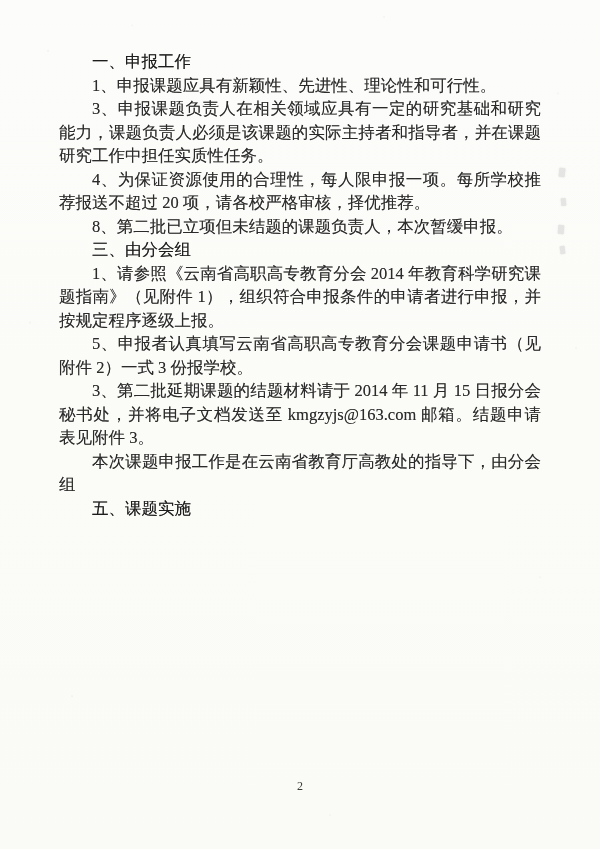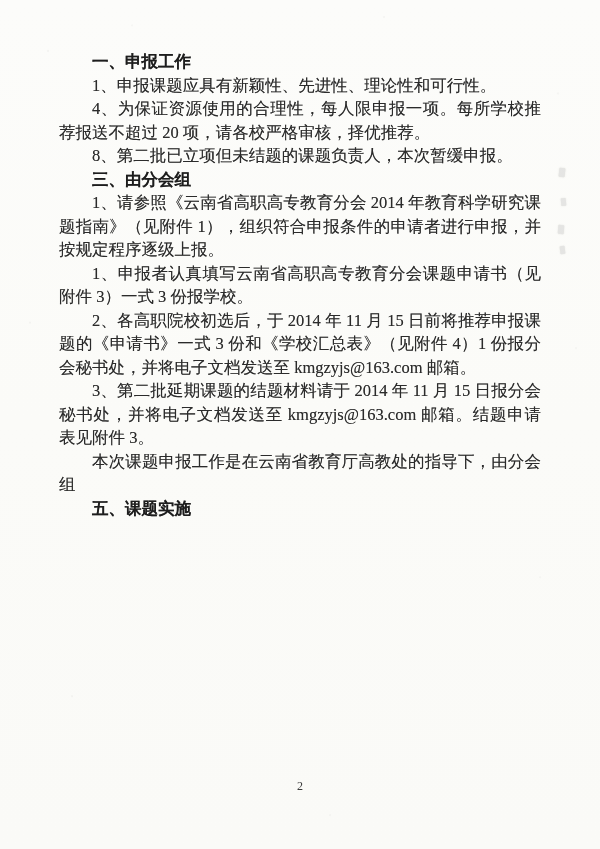--- a/index.html
+++ b/index.html
@@ -40,21 +40,21 @@
     text-align: justify;
   }
 
   .doc-body .para {
     margin: 0;
     text-indent: 2em;
     text-shadow: 0 0 0.4px rgba(20,20,20,0.45);
   }
 
   .doc-body .heading {
-    font-weight: 700;
+    font-weight: 400;
     color: #1d1d1d;
     text-shadow: 0 0 0.5px rgba(0,0,0,0.55);
   }
 
   .page-number {
     position: absolute;
     top: 779px;
     left: 0;
     width: 600px;
     text-align: center;
@@ -78,26 +78,26 @@
         box-shadow: 0 0 1.5px rgba(130,130,125,0.2); transform: rotate(-7deg); }
 </style>
 </head>
 <body>
 
 <div class="page">
 
   <div class="doc-body">
       <p class="para heading">一、申报工作</p>
       <p class="para">1、申报课题应具有新颖性、先进性、理论性和可行性。</p>
+      <p class="para">3、申报课题负责人在相关领域应具有一定的研究基础和研究能力，课题负责人必须是该课题的实际主持者和指导者，并在课题研究工作中担任实质性任务。</p>
       <p class="para">4、为保证资源使用的合理性，每人限申报一项。每所学校推荐报送不超过 20 项，请各校严格审核，择优推荐。</p>
       <p class="para">8、第二批已立项但未结题的课题负责人，本次暂缓申报。</p>
       <p class="para heading">三、由分会组</p>
       <p class="para">1、请参照《云南省高职高专教育分会 2014 年教育科学研究课题指南》（见附件 1），组织符合申报条件的申请者进行申报，并按规定程序逐级上报。</p>
-      <p class="para">1、申报者认真填写云南省高职高专教育分会课题申请书（见附件 3）一式 3 份报学校。</p>
-      <p class="para">2、各高职院校初选后，于 2014 年 11 月 15 日前将推荐申报课题的《申请书》一式 3 份和《学校汇总表》（见附件 4）1 份报分会秘书处，并将电子文档发送至 kmgzyjs@163.com 邮箱。</p>
+      <p class="para">5、申报者认真填写云南省高职高专教育分会课题申请书（见附件 2）一式 3 份报学校。</p>
       <p class="para">3、第二批延期课题的结题材料请于 2014 年 11 月 15 日报分会秘书处，并将电子文档发送至 kmgzyjs@163.com 邮箱。结题申请表见附件 3。</p>
       <p class="para">本次课题申报工作是在云南省教育厅高教处的指导下，由分会组</p>
       <p class="para heading">五、课题实施</p>
     </div>
 
   <div class="page-number">2</div>
 
   <div class="artifact a1"></div>
   <div class="artifact a2"></div>
   <div class="artifact a3"></div>

